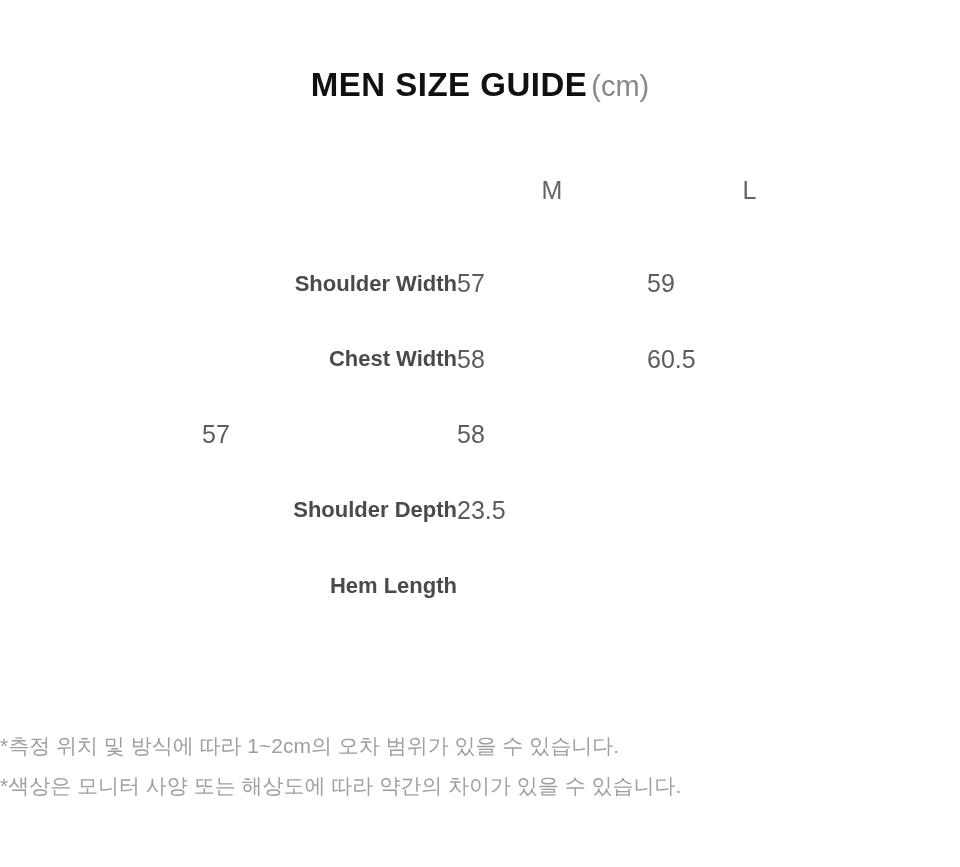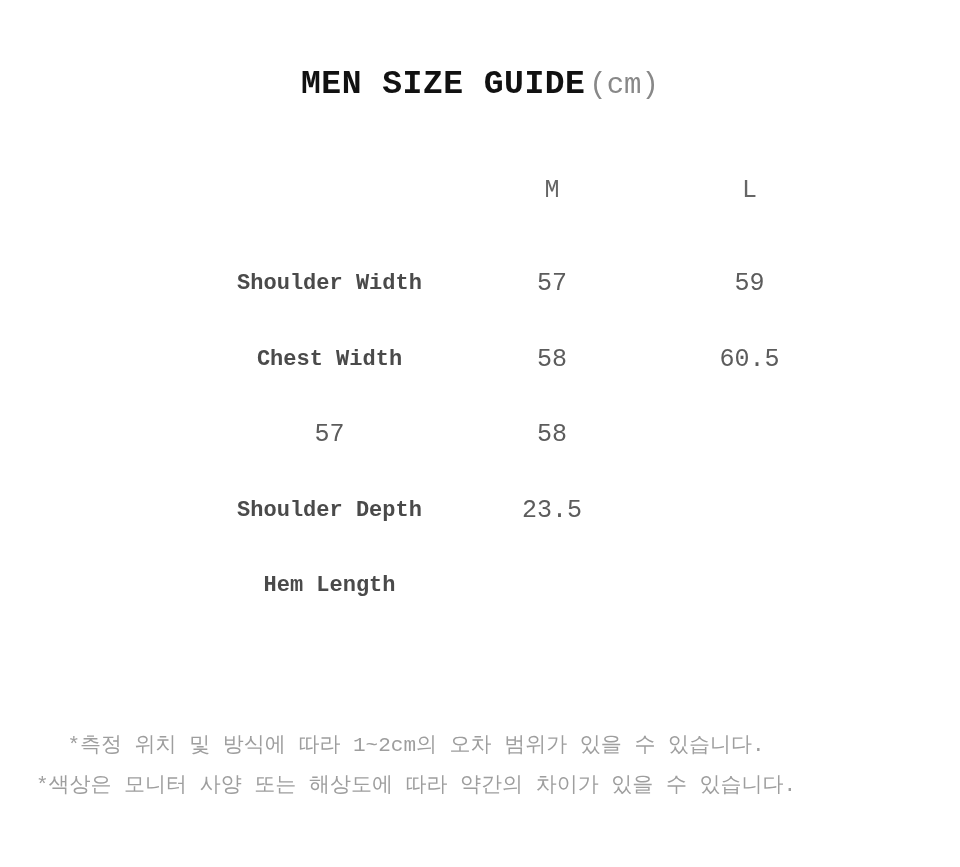--- a/index.html
+++ b/index.html
@@ -1,15 +1,15 @@
 <!DOCTYPE html>
 <html><head>
 <meta charset="utf-8">
 <style>
-  * { margin: 0; padding: 0; box-sizing: border-box; font-family: Liberation Mono, monospace; }
+  * { margin: 0; padding: 0; box-sizing: border-box; }
   html, body {
     background: #ffffff;
     font-family: "Liberation Sans", "DejaVu Sans", sans-serif;
   }
   .page {
     position: relative;
     width: 960px;
     height: 867px;
     background: #ffffff;
     overflow: hidden;
@@ -64,34 +64,34 @@
     left: 0;
     width: 650px;
   }
   .trow.data {
     height: 75.5px;
   }
   .row-label {
     font-size: 22px;
     font-weight: 600;
     color: #4a4a4a;
-    text-align: center;
+    text-align: right;
   }
   .cell-val {
     font-size: 25px;
     font-weight: 400;
     color: #5c5c5c;
-    text-align: center;
+    text-align: left;
   }
   .notes {
     position: absolute;
     top: 726px;
     left: 0;
     width: 832px;
-    text-align: center;
+    text-align: left;
   }
   .note-line {
     font-size: 21px;
     font-weight: 400;
     color: #9e9e9e;
     line-height: 40px;
     white-space: nowrap;
   }
 </style>
 </head>

